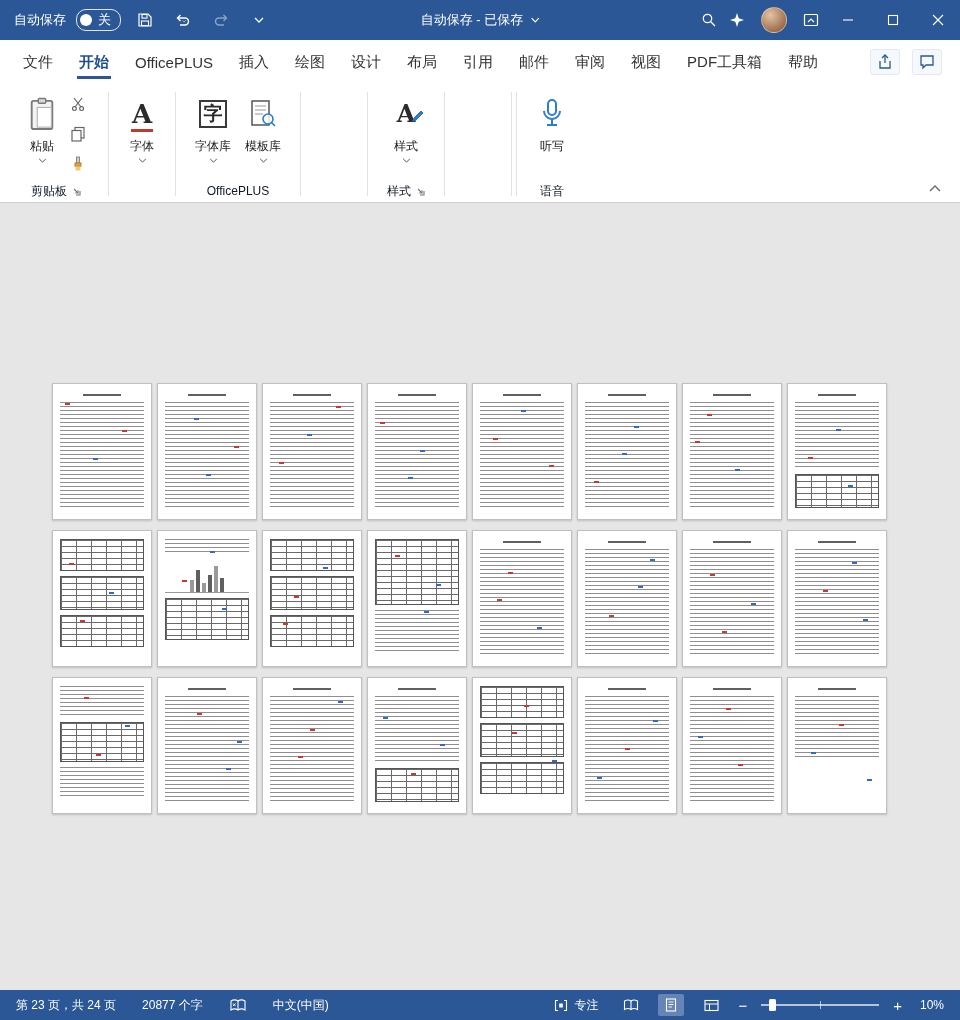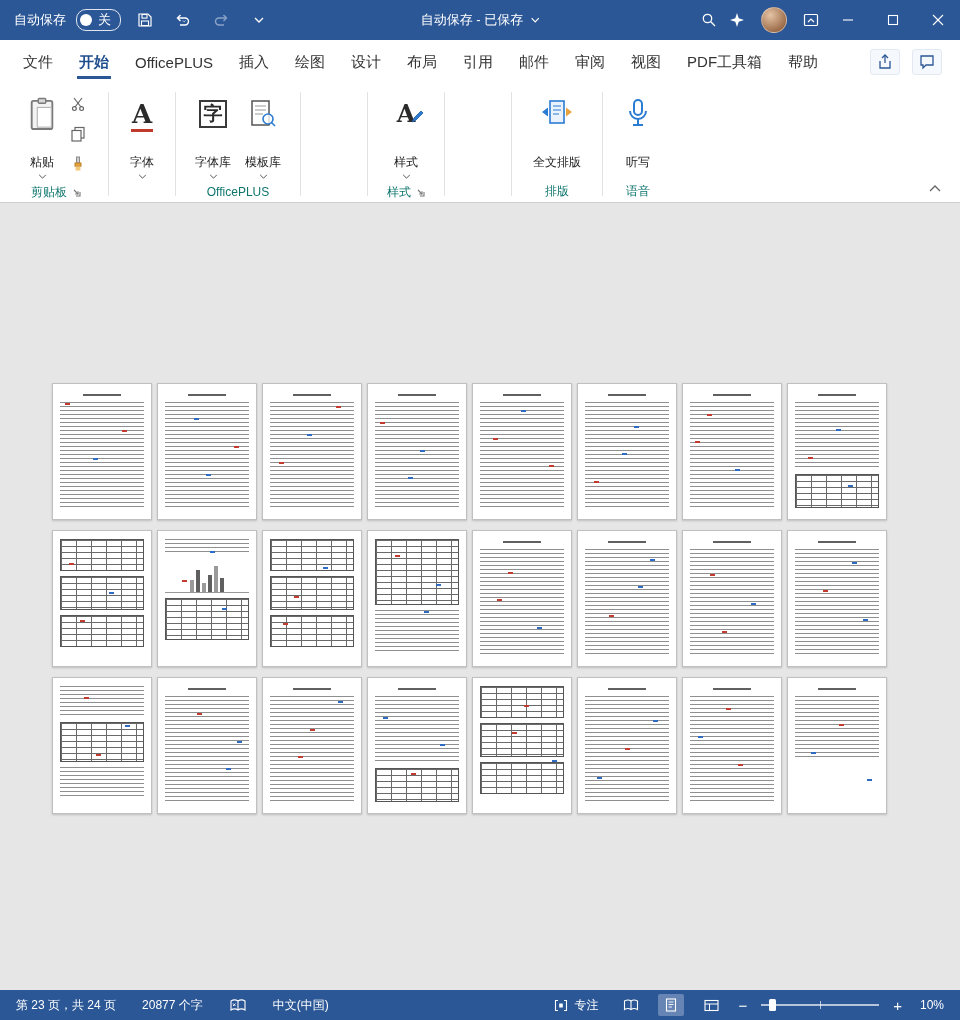--- a/index.html
+++ b/index.html
@@ -25,25 +25,25 @@
   .tab{display:flex;align-items:center;padding:0 13px;font-size:15px;color:#333;cursor:pointer;position:relative}
   .tab.active{color:#1f4e8c;font-weight:bold}
   .tab.active::after{content:"";position:absolute;left:11px;right:11px;bottom:5px;height:3px;background:#2b5797}
   .tabrow-right{margin-left:auto;display:flex;align-items:center;gap:12px;padding-right:18px}
   .tr-iconbtn{width:30px;height:26px;display:flex;align-items:center;justify-content:center;cursor:pointer;border:1px solid #e3e9f2;border-radius:3px;background:#f5f8fc}
 
   
   .ribbon{position:absolute;top:84px;left:0;right:0;height:119px;background:#fff;border-bottom:1px solid #cfcfcf;display:flex;padding:4px 0 0 6px}
   .group{display:flex;flex-direction:column}
   .group-main{flex:1;display:flex;align-items:flex-start;justify-content:center}
-  .group-footer{height:22px;display:flex;align-items:center;justify-content:center;font-size:12px;color:#0f766e;gap:5px}
+  .group-footer{height:22px;display:flex;align-items:center;justify-content:center;font-size:12px;color:#0f172a;gap:5px}
   .vdiv{width:1px;background:#e2e2e2;margin:4px 2px 6px}
   .bigbtn{display:flex;flex-direction:column;align-items:center;padding:3px 7px;cursor:pointer;border-radius:3px}
   .icon-slot{height:46px;display:flex;align-items:center;justify-content:center}
-  .bigbtn .lbl{font-size:12px;color:#222;margin-top:17px;white-space:nowrap}
+  .bigbtn .lbl{font-size:12px;color:#222;margin-top:1px;white-space:nowrap}
   .chev-dn{margin-top:3px}
   .side-col{display:flex;flex-direction:column;gap:6px;padding:4px 2px}
   .smallbtn{width:24px;height:24px;display:flex;align-items:center;justify-content:center;cursor:pointer;border-radius:3px}
   .fontA{font-family:"DejaVu Serif","Liberation Serif",serif;font-size:26px;font-weight:bold;color:#2b2b2b;line-height:1;position:relative}
   .fontA::after{content:"";position:absolute;left:-1px;right:-1px;bottom:-5px;height:3px;background:#c0392b}
   .zi-box{width:28px;height:28px;border:2px solid #3a3a3a;display:flex;align-items:center;justify-content:center;font-size:19px;font-weight:bold;color:#2b2b2b}
   .styleA{font-family:"DejaVu Serif","Liberation Serif",serif;font-size:24px;font-weight:bold;color:#2b2b2b;line-height:1;position:relative}
   .pen-over{position:absolute;right:-9px;bottom:-2px}
   .collapse-ribbon{position:absolute;right:14px;bottom:6px;width:22px;height:16px;display:flex;align-items:center;justify-content:center;cursor:pointer}
 
@@ -315,40 +315,20 @@
         </svg>
     </div>
   </div>
   <div class="vdiv"></div>
 
   <div class="group" style="width:62px">
     <div class="group-footer"></div>
   </div>
   <div class="vdiv"></div>
 
-  <div class="group" style="width:86px">
-    <div class="group-main">
-      <div class="bigbtn">
-        <span class="icon-slot">
-          <svg width="34" height="32" viewBox="0 0 34 32">
-              <rect x="10" y="3" width="14" height="22" fill="#eaf2fb" stroke="#2b7cd3" stroke-width="1.6"></rect>
-              <line x1="13" y1="8" x2="21" y2="8" stroke="#2b7cd3" stroke-width="1"></line>
-              <line x1="13" y1="12" x2="21" y2="12" stroke="#2b7cd3" stroke-width="1"></line>
-              <line x1="13" y1="16" x2="19" y2="16" stroke="#2b7cd3" stroke-width="1"></line>
-              <path d="M2 14 l6 -4.5 v9 z" fill="#2b7cd3"></path>
-              <path d="M32 14 l-6 -4.5 v9 z" fill="#e8a33d"></path>
-            </svg>
-        </span>
-        <span class="lbl">全文排版</span>
-      </div>
-    </div>
-    <div class="group-footer">
-      <span>排版</span>
-    </div>
-  </div>
   <div class="vdiv"></div>
 
   <div class="group" style="width:66px">
     <div class="group-main">
       <div class="bigbtn">
         <span class="icon-slot">
           <svg width="28" height="32" viewBox="0 0 28 32">
               <rect x="10" y="2" width="8" height="15" rx="4" fill="none" stroke="#2b7cd3" stroke-width="2"></rect>
               <path d="M6 13 a8 8 0 0 0 16 0" fill="none" stroke="#2b7cd3" stroke-width="2"></path>
               <line x1="14" y1="21" x2="14" y2="27" stroke="#2b7cd3" stroke-width="2"></line>

